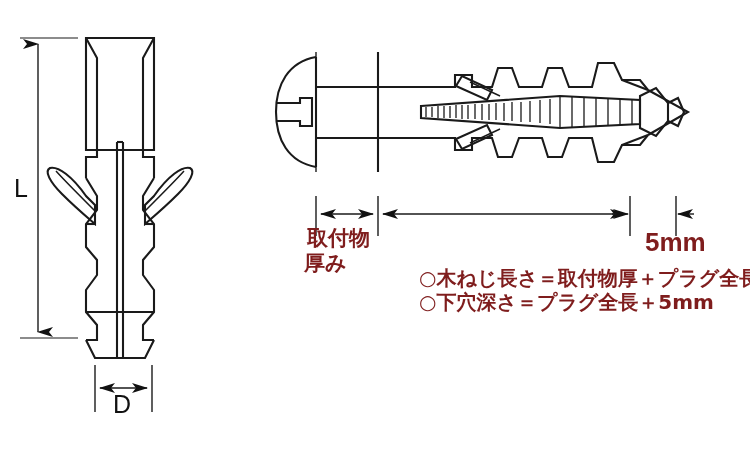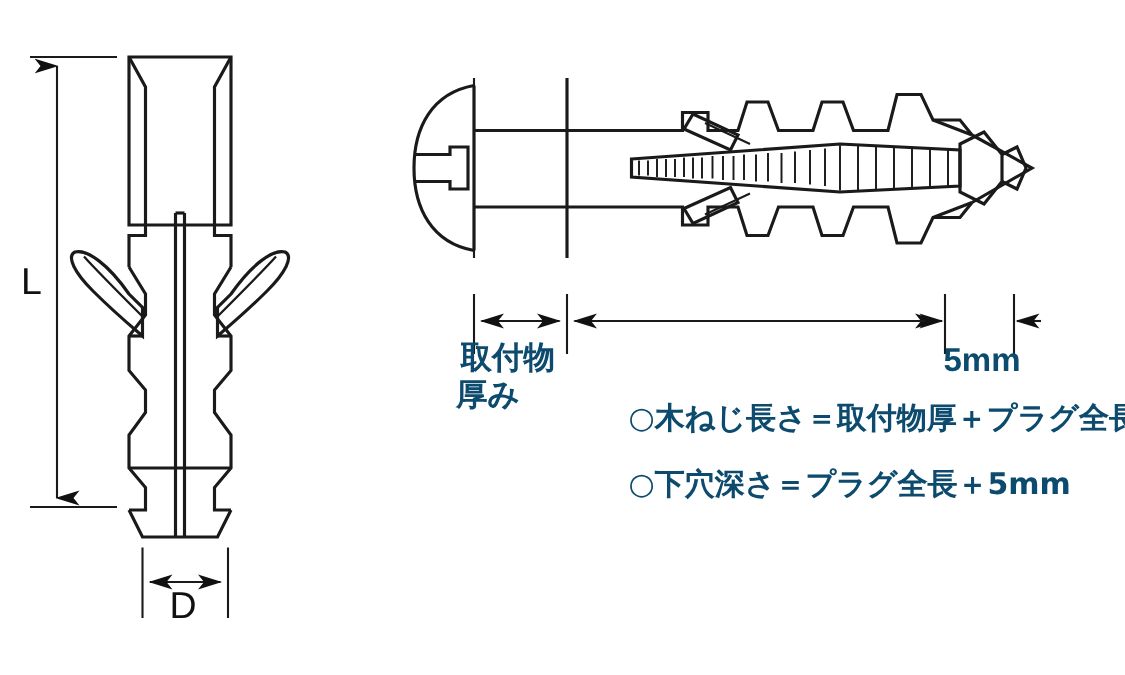--- a/index.html
+++ b/index.html
@@ -17,21 +17,21 @@
     background: #ffffff;
     overflow: hidden;
   }
   #canvas svg {
     position: absolute;
     top: 0;
     left: 0;
   }
   .txt {
     position: absolute;
-    color: #0c4a6e;
+    color: #7f1d1d;
     white-space: nowrap;
     line-height: 1.0;
   }
   .jp {
     font-family: "DejaVu Sans", "Liberation Sans", sans-serif;
     font-weight: 600;
     letter-spacing: 0px;
   }
   .dim-letter {
     font-family: "Liberation Sans", "DejaVu Sans", sans-serif;
@@ -39,23 +39,24 @@
     font-size: 25px;
     color: #111111;
   }
   .lbl-attach {
     font-size: 21px;
   }
   .lbl-plug {
     font-size: 22px;
   }
   .lbl-5mm {
-    font-size: 22px;
+    font-size: 26px;
     font-family: "Liberation Sans", "DejaVu Sans", sans-serif;
     font-weight: 600;
+    margin-left: 16px;
   }
   .note {
     font-size: 20px;
   }
 </style>
 </head>
 <body>
 
 <div id="canvas">
 
@@ -221,15 +222,15 @@
 
   <div class="txt jp lbl-attach" style="left:307px; top:228px;">取付物</div>
 
   <div class="txt jp lbl-attach" style="left:304px; top:253px;">厚み</div>
 
 
   <div class="txt lbl-5mm" style="left:629px; top:229px;">5mm</div>
 
   <div class="txt jp note" style="left:419px; top:268px;">○木ねじ長さ＝取付物厚＋プラグ全長</div>
 
-  <div class="txt jp note" style="left:419px; top:312px;">○下穴深さ＝プラグ全長＋5mm</div>
+  <div class="txt jp note" style="left:419px; top:292px;">○下穴深さ＝プラグ全長＋5mm</div>
 
 </div>
 
 </body></html>

